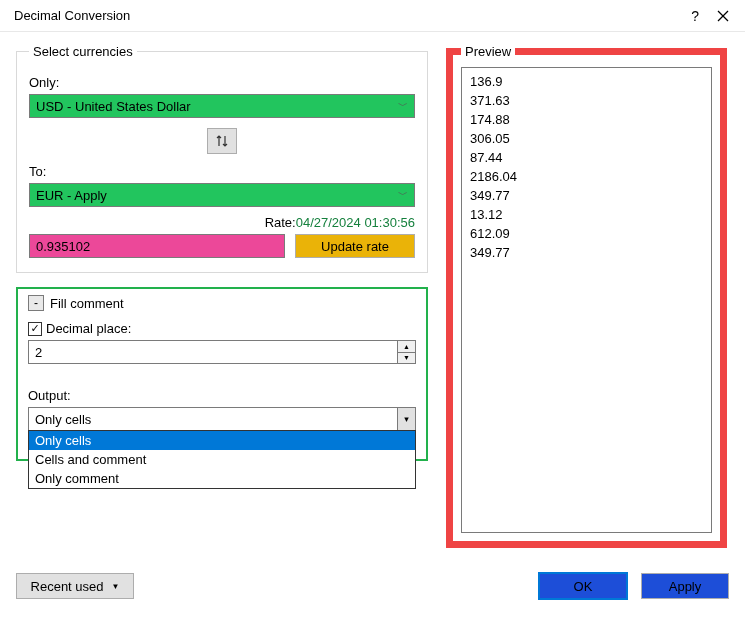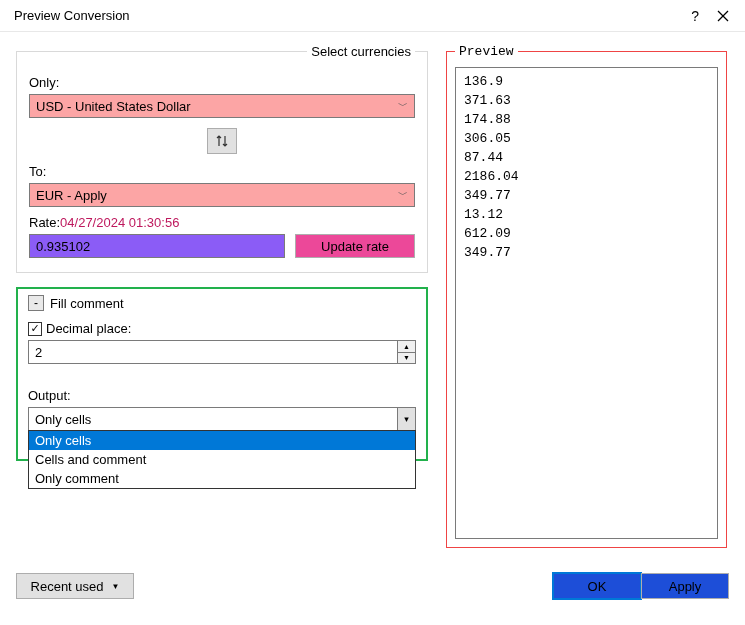--- a/index.html
+++ b/index.html
@@ -30,57 +30,57 @@
     gap: 16px;
     height: 533px;
   }
   .col-left { width: 412px; position: relative; }
   .col-right { flex: 1; }
   fieldset.group1 {
     border: 1px solid #d9d9d9;
     margin: 0 0 14px 0;
     padding: 10px 12px 14px 12px;
   }
-  fieldset.group1 > legend { padding: 0 4px; font-size: 13px; text-align: right; }
+  fieldset.group1 > legend { padding: 0 4px; font-size: 13px; }
   .label { margin: 6px 0 4px 0; }
   .select {
     display: flex;
     align-items: center;
     border: 1px solid #7a7a7a;
     height: 24px;
-    background: #fca5a5;
+    background: #22c55e;
     padding: 0 6px;
     width: 100%;
   }
   .select .select-text { flex: 1; white-space: nowrap; overflow: hidden; }
   .select .chev { font-size: 10px; color: #555; }
   .swap-row { text-align: center; margin: 10px 0; }
   .swap-btn {
     display: inline-flex;
     align-items: center;
     justify-content: center;
     width: 30px; height: 26px;
     border: 1px solid #adadad;
     background: #e1e1e1;
   }
-  .rate-row { display: flex; justify-content: flex-start; align-items: baseline; margin-top: 8px; }
-  .timestamp { color: #be185d; font-size: 13px; }
+  .rate-row { display: flex; justify-content: flex-end; align-items: baseline; margin-top: 8px; }
+  .timestamp { color: #15803d; font-size: 13px; }
   .rate-input-row { display: flex; gap: 10px; margin-top: 4px; }
   .text-input {
     border: 1px solid #7a7a7a;
     height: 24px;
     padding: 0 6px;
     flex: 1;
     display: flex;
     align-items: center;
-    background: #8b5cf6;
+    background: #ec4899;
   }
   .btn {
     border: 1px solid #adadad;
-    background: #ec4899;
+    background: #eab308;
     height: 24px;
     display: inline-flex;
     align-items: center;
     justify-content: center;
     padding: 0 10px;
     font-size: 13px;
     cursor: default;
   }
   .btn.update { width: 120px; }
   .fill-options {
@@ -137,38 +137,38 @@
     top: 100%;
     margin-top: -1px;
     border: 1px solid #333;
     background: #fff;
     z-index: 10;
   }
   .dropdown-panel .opt { padding: 2px 6px; font-size: 13px; }
   .dropdown-panel .opt.sel { background: #0078d7; color: #fff; }
   .output-wrap { position: relative; }
   .preview-group {
-    border: 1px solid #ef4444;
+    border: 7px solid #ef4444;
     height: 504px;
     position: relative;
     padding: 0;
-    font-family: Liberation Mono, monospace;
   }
   .preview-group legend { padding: 0 4px; margin-left: 8px; }
   .preview-inner {
     border: 1px solid #7a7a7a;
     position: absolute;
     top: 8px; left: 8px; right: 8px; bottom: 8px;
     padding: 4px 8px;
     overflow: auto;
   }
   .preview-inner div { padding: 2px 0; }
   .footer {
     display: flex;
     padding: 8px 16px 12px 16px;
+    gap: 14px;
   }
   .footer .spacer { flex: 1; }
   .footer .fbtn {
     width: 88px; height: 26px;
     border: 1px solid #adadad;
     background: #1d4ed8;
     display: inline-flex; align-items: center; justify-content: center;
     font-size: 13px;
   }
   .footer .fbtn.ok { border: 1px solid #0078d7; outline: 1px solid #0078d7; }
@@ -179,21 +179,21 @@
     display: inline-flex; align-items: center; justify-content: center;
     gap: 8px;
     font-size: 13px;
   }
   .recent .tri { font-size: 8px; }
 </style>
 </head>
 <body>
 
 <div class="titlebar">
-  <div class="title">Preview Conversion</div>
+  <div class="title">Decimal Conversion</div>
   <div class="help">?</div>
   <div class="close">
     <svg width="12" height="12" viewBox="0 0 12 12">
       <line x1="1" y1="1" x2="11" y2="11" stroke="#000" stroke-width="1.2"></line>
       <line x1="11" y1="1" x2="1" y2="11" stroke="#000" stroke-width="1.2"></line>
     </svg>
   </div>
 </div>
 
 <div class="body">

